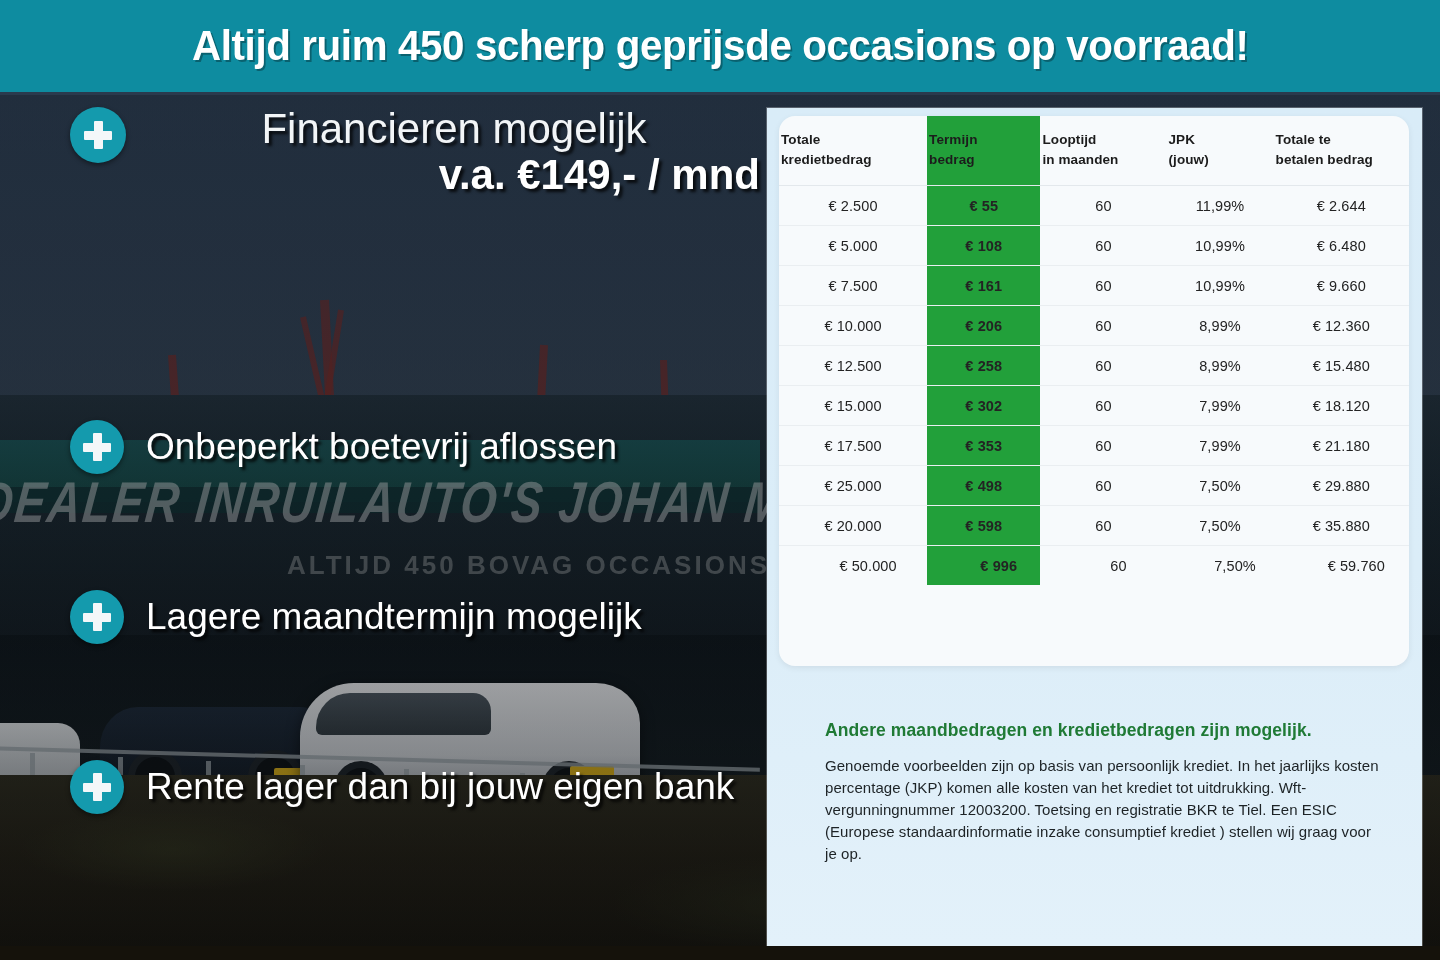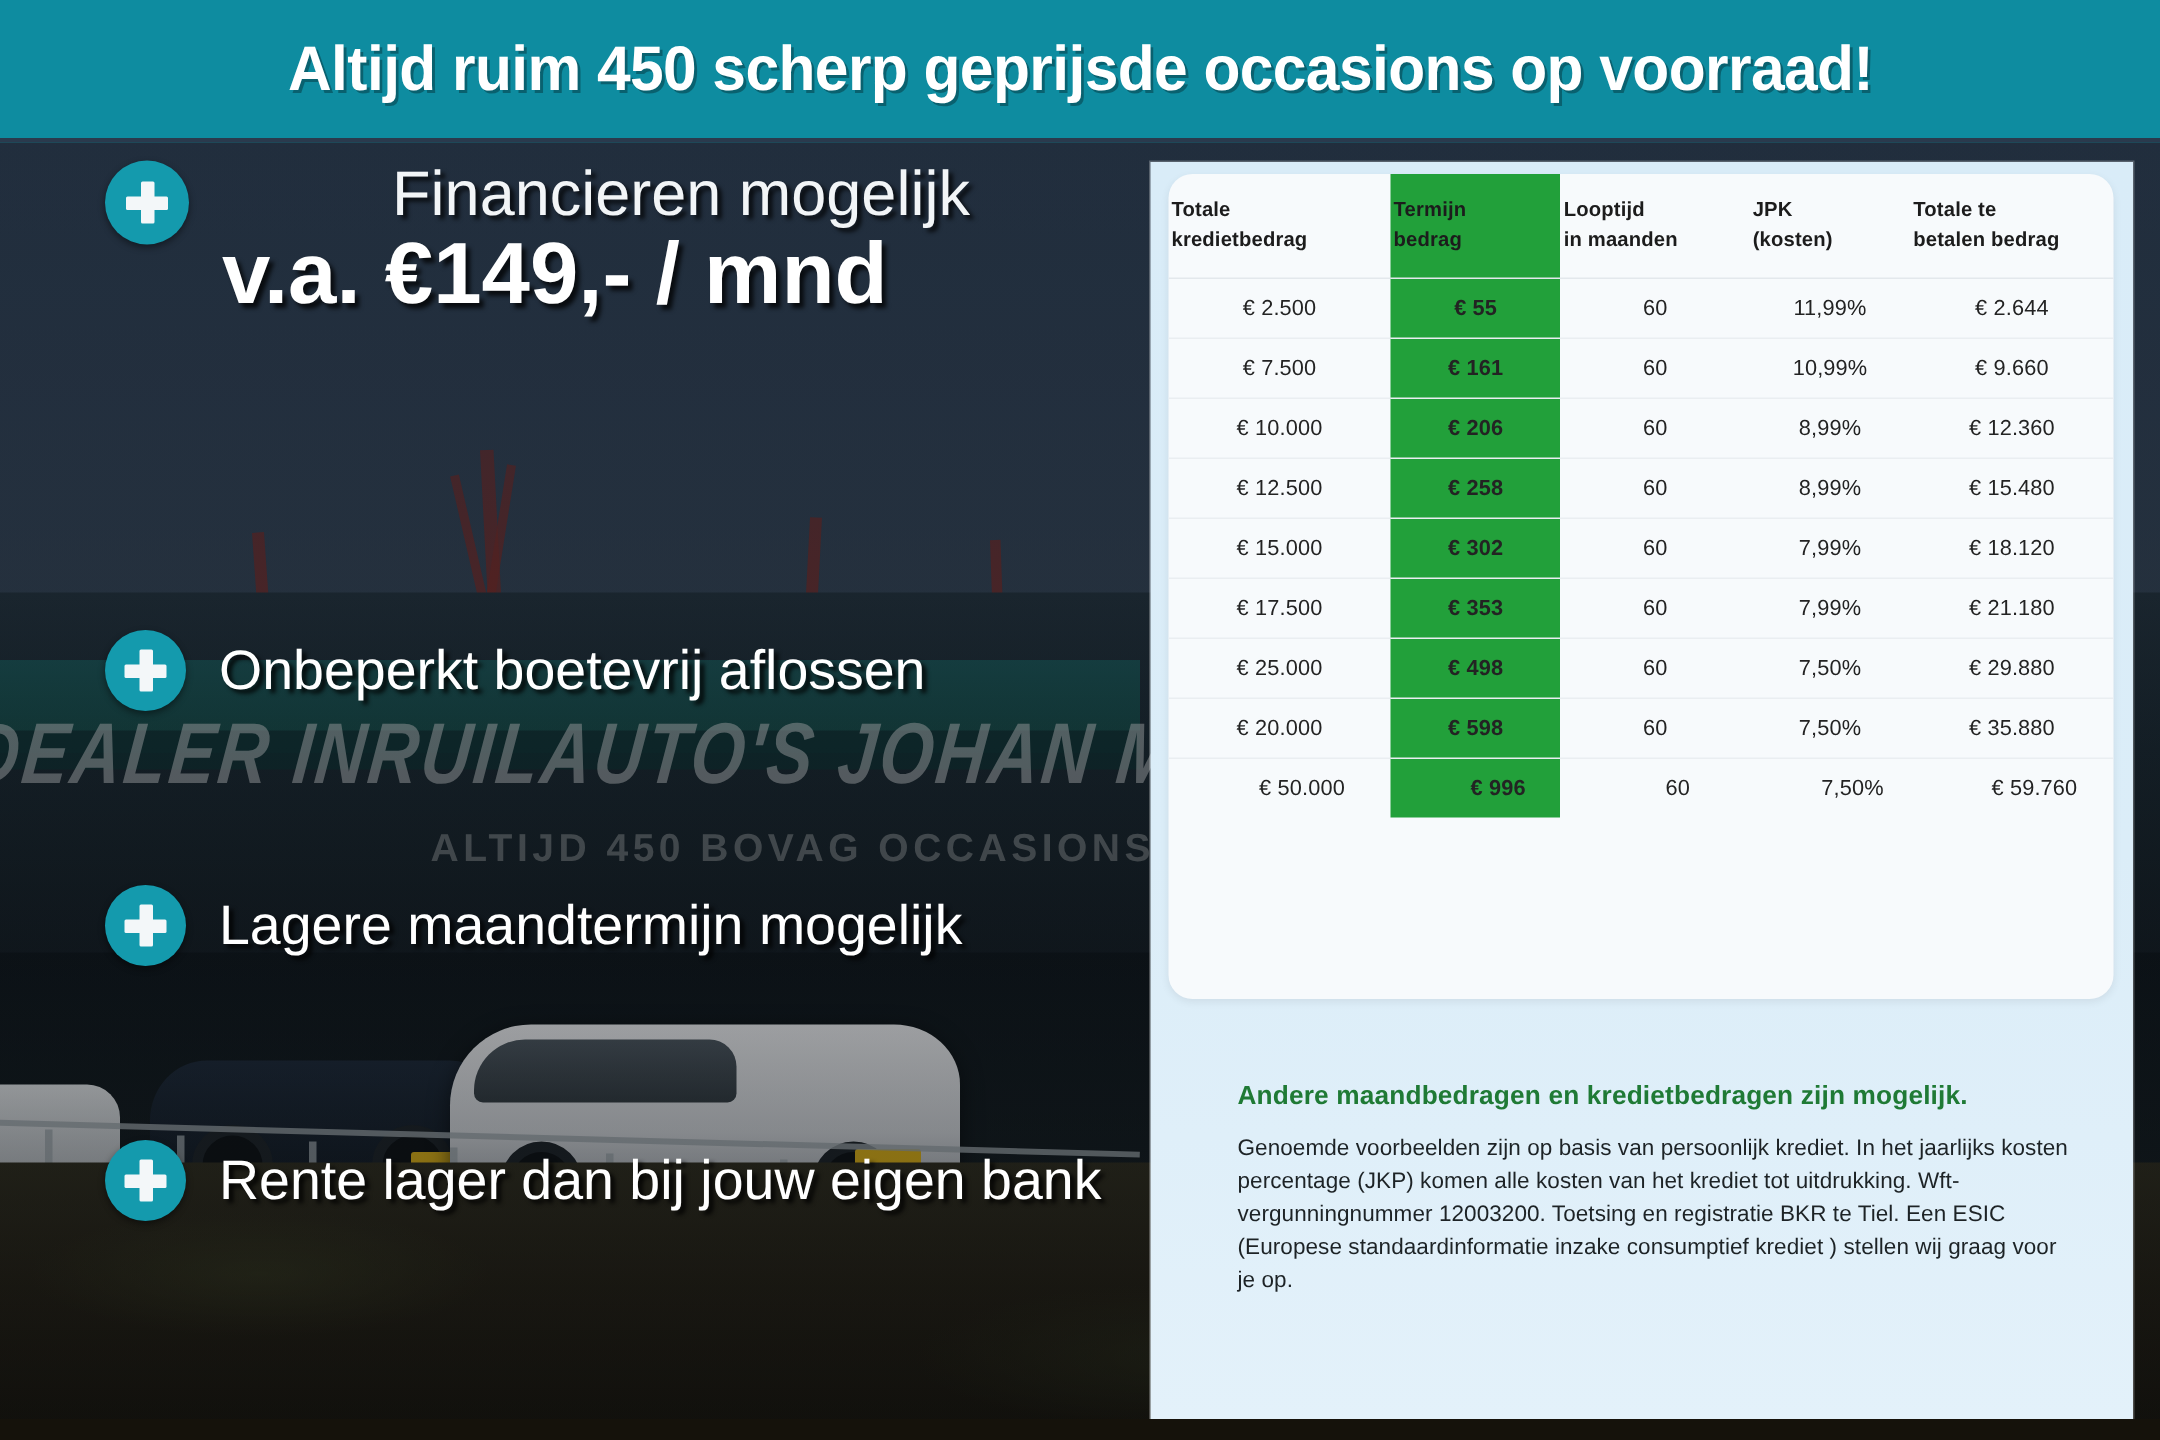--- a/index.html
+++ b/index.html
@@ -243,24 +243,24 @@
     color: #f2f5f7;
     font-size: 42px;
     font-weight: 400;
     line-height: 1.04;
     text-align: center;
     text-shadow: 3px 3px 3px rgba(0,0,0,0.75);
     white-space: nowrap;
   }
   .h-line2 {
     color: #ffffff;
-    font-size: 58px;
+    font-size: 42px;
     font-weight: 700;
     line-height: 1.12;
-    text-align: left;
+    text-align: right;
     text-shadow: 3px 3px 3px rgba(0,0,0,0.75);
     white-space: nowrap;
   }
 
   .bullet {
     position: absolute;
     left: 70px;
     display: flex;
     align-items: center;
   }
@@ -481,37 +481,44 @@
             <th class="green-col">
               <span>Termijn</span><br>
               <span>bedrag</span>
             </th>
             <th>
               <span>Looptijd</span><br>
               <span>in maanden</span>
             </th>
             <th>
               <span>JPK</span><br>
-              <span>(kosten)</span>
+              <span>(jouw)</span>
             </th>
             <th>
               <span>Totale te</span><br>
               <span>betalen bedrag</span>
             </th>
           </tr>
         </thead>
         <tbody id="rate-table-body">
             <tr>
               <td>€ 2.500</td>
               <td class="green-col">€ 55</td>
               <td>60</td>
               <td>11,99%</td>
               <td>€ 2.644</td>
             </tr>
             <tr>
+              <td>€ 5.000</td>
+              <td class="green-col">€ 108</td>
+              <td>60</td>
+              <td>10,99%</td>
+              <td>€ 6.480</td>
+            </tr>
+            <tr>
               <td>€ 7.500</td>
               <td class="green-col">€ 161</td>
               <td>60</td>
               <td>10,99%</td>
               <td>€ 9.660</td>
             </tr>
             <tr>
               <td>€ 10.000</td>
               <td class="green-col">€ 206</td>
               <td>60</td>

